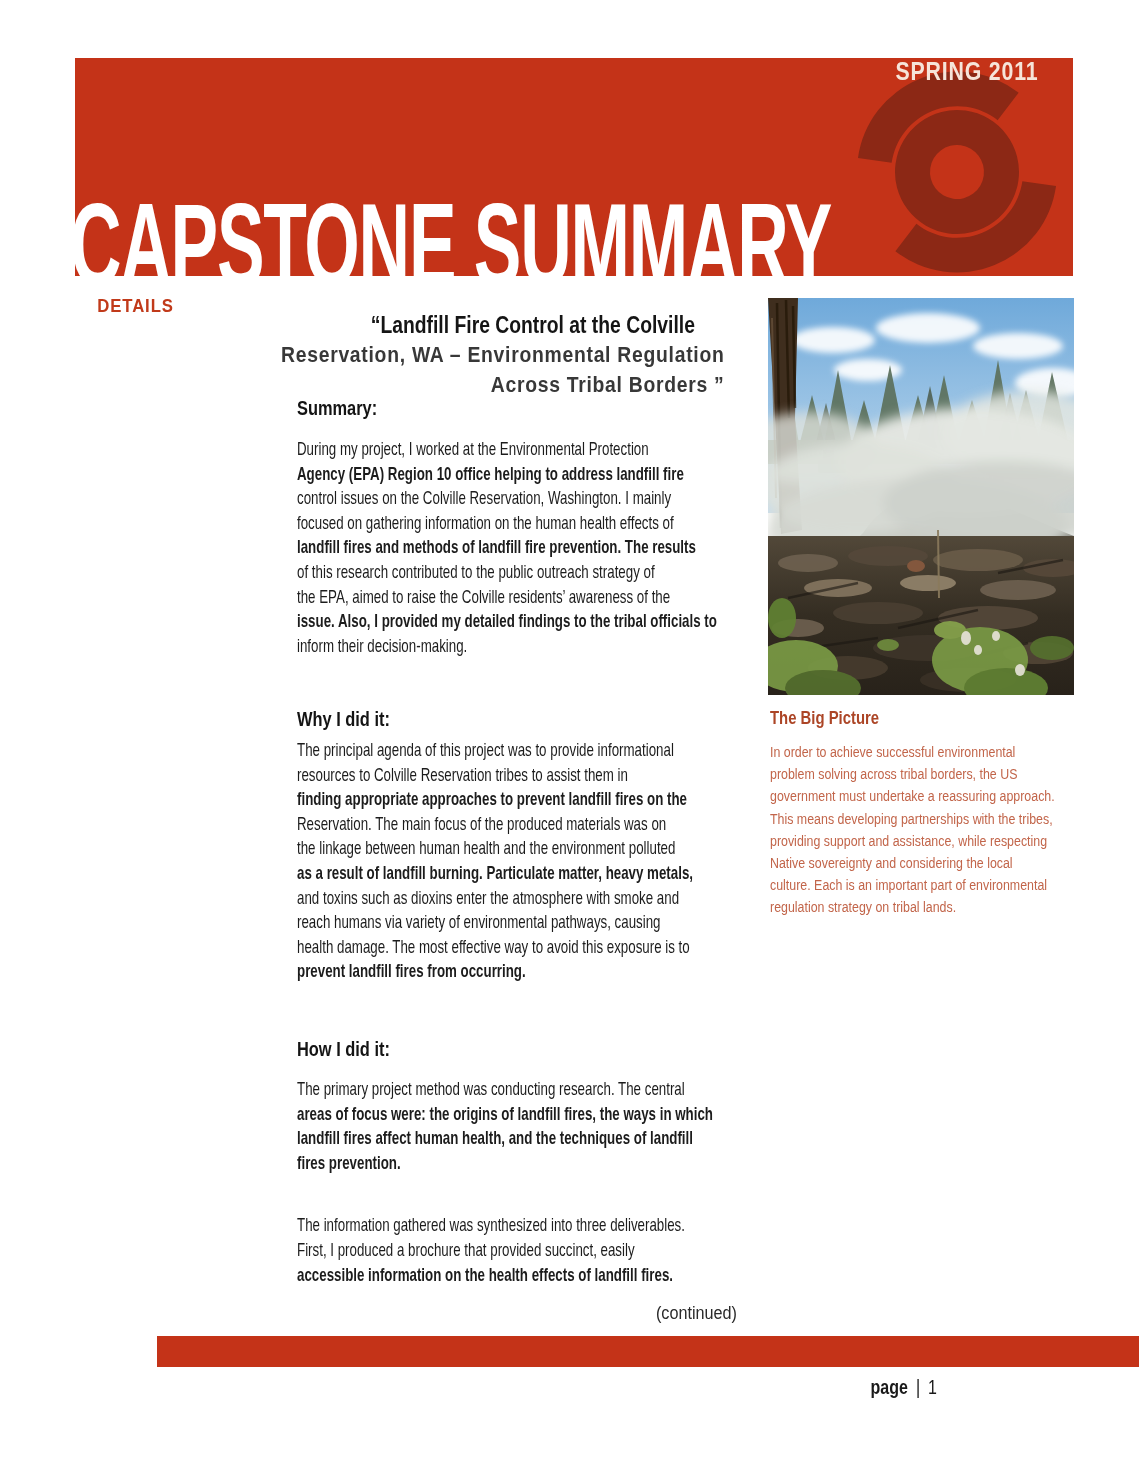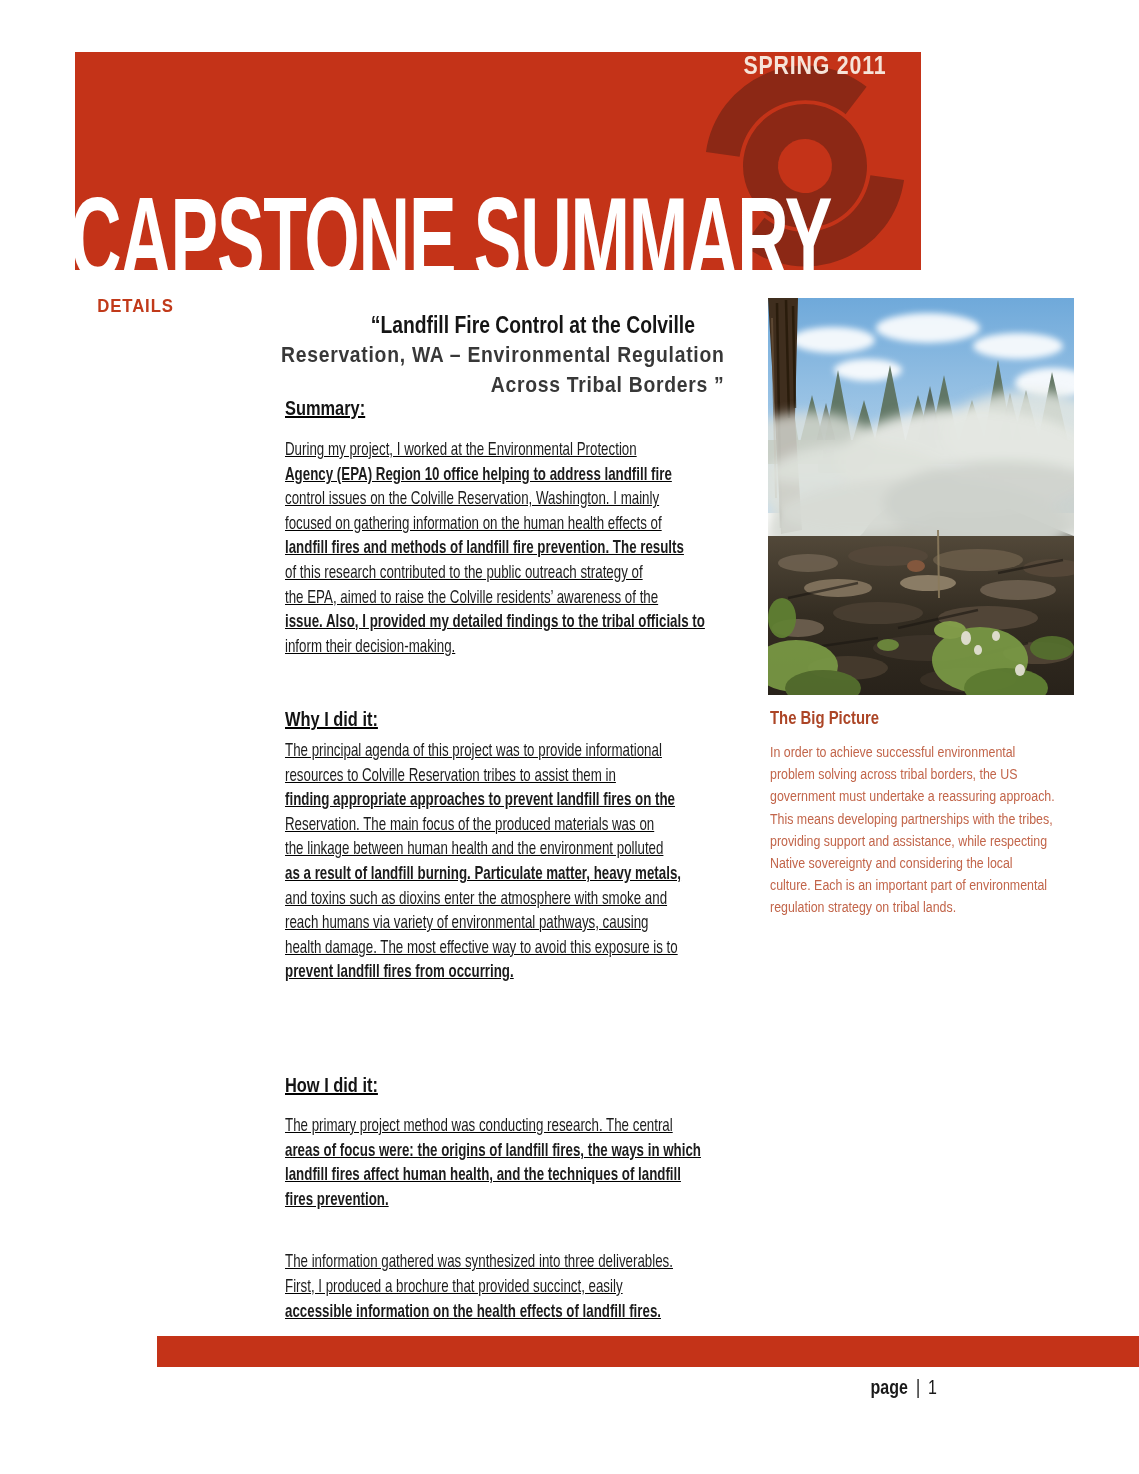--- a/index.html
+++ b/index.html
@@ -1,20 +1,20 @@
 <!DOCTYPE html>
 <html style="--red: #C43318; --spiral-dark: #8C2815; --issue-text: #F6E4D9; --details-heading: #C13A1A; --bp-title: #AC4526; --bp-body: #C2654A; --ink: #1C1C1C; --title-sub: #383838;"><head>
 <meta charset="utf-8">
 <style>
   html,body{margin:0;padding:0;background:#ffffff;overflow:hidden;}
   .page{position:relative;width:1139px;height:1474px;background:#ffffff;
         font-family:"Liberation Sans",sans-serif;overflow:hidden;}
 
   
-  .banner{position:absolute;left:75px;top:52px;width:846px;height:218px;background:var(--red);}
+  .banner{position:absolute;left:75px;top:58px;width:998px;height:218px;background:var(--red);}
   .issue{position:absolute;top:-2px;right:35px;font-weight:700;font-size:26px;
          color:var(--issue-text);letter-spacing:1px;transform:scaleX(.82);
          transform-origin:right top;white-space:nowrap;}
   .masthead{position:absolute;left:-5px;bottom:-27px;font-weight:700;font-size:116px;
             line-height:1;color:#ffffff;transform:scaleX(.615);transform-origin:left bottom;
             white-space:nowrap;letter-spacing:-2px;}
   .spiral{position:absolute;right:6px;top:12px;}
 
   
   .details{position:absolute;left:75px;top:295px;width:186px;text-align:left;}
@@ -27,22 +27,22 @@
           transform:scaleX(.8);transform-origin:right top;white-space:nowrap;}
   .d-vals .italic{font-style:italic;}
 
   
   .main{position:absolute;left:281px;top:293px;width:482px;}
   .title-block{position:absolute;left:0;top:17px;line-height:30px;text-align:right;}
   .t1{font-size:23px;font-weight:700;color:#151515;transform:scaleX(.84);
       transform-origin:left top;white-space:nowrap;display:block;}
   .t23{font-size:21.5px;font-weight:700;color:var(--title-sub);letter-spacing:.8px;
        transform:scaleX(.9);transform-origin:left top;white-space:nowrap;display:block;}
-  .sec{position:absolute;left:4px;text-decoration:underline;}
-  .sec-summary{top:103px;} .sec-why{top:414px;} .sec-how{top:744px;margin-top:36px;}
+  .sec{position:absolute;left:16px;}
+  .sec-summary{top:103px;} .sec-why{top:414px;} .sec-how{top:744px;}
   .sec-h{font-size:20px;font-weight:700;color:#141414;line-height:24px;
          transform:scaleX(.82);transform-origin:left top;white-space:nowrap;}
   .para{font-size:18.5px;line-height:24.6px;color:var(--ink);font-weight:400;
         transform:scaleX(.72);transform-origin:left top;white-space:nowrap;}
   .para .bold{font-weight:700;}
   .m17{margin-top:17px;} .m16{margin-top:16px;} .m7{margin-top:7px;} .m38{margin-top:38px;}
   .continued{margin-top:16px;width:440px;text-align:right;font-size:18px;color:#2a2a2a;
              transform:scaleX(.9);transform-origin:right top;}
 
   

